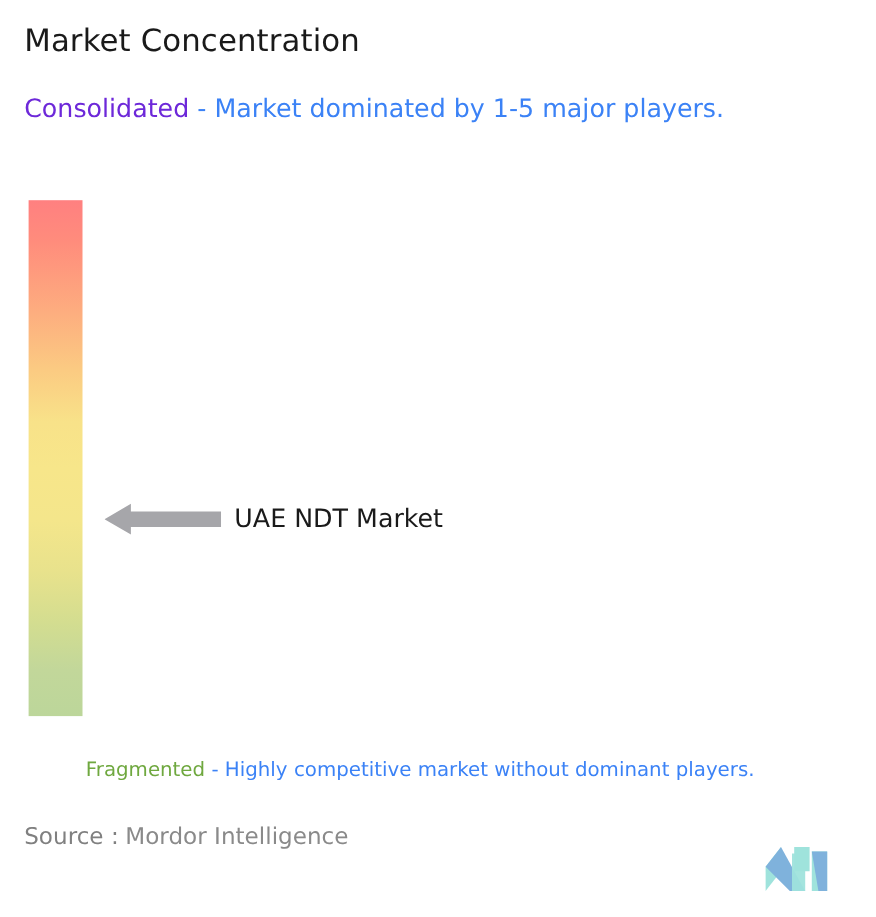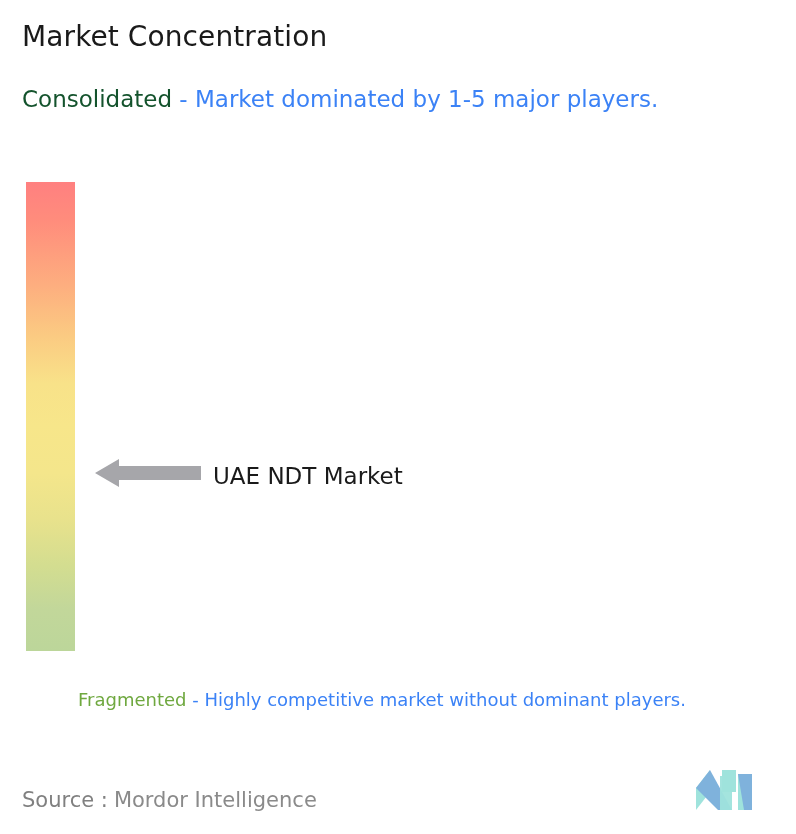--- a/index.html
+++ b/index.html
@@ -51,21 +51,21 @@
     left: 39px;
     top: 684px;
     width: 760px;
     font-size: 18px;
     line-height: 31px;
     color: #1a1a1a;
     font-weight: 400;
     margin-left: 39px;
   }
   .kw-consolidated {
-    color: #14532d;
+    color: #6d28d9;
   }
   .kw-fragmented {
     color: #6fa83f;
   }
   .legend-desc {
     color: #3b82f6;
   }
 
   
   .gradient-bar {
@@ -91,39 +91,39 @@
   }
 
   
   .marker {
     position: absolute;
     left: 95px;
     top: 456px;
     width: 400px;
     height: 32px;
     display: flex;
-    align-items: flex-end;
+    align-items: center;
   }
   .arrow-svg {
     display: block;
     flex: 0 0 auto;
   }
   .marker-label {
     margin-left: 12px;
     font-size: 23px;
     color: #1a1a1a;
     white-space: nowrap;
     line-height: 1;
   }
 
   
   .source {
     position: absolute;
     left: 22px;
-    top: 788px;
+    top: 748px;
     font-size: 21px;
     color: #808080;
     white-space: nowrap;
     line-height: 1.2;
   }
   .source-label { color: #808080; }
   .source-value { color: #8a8a8a; margin-left: 6px; }
 
   
   .logo {

